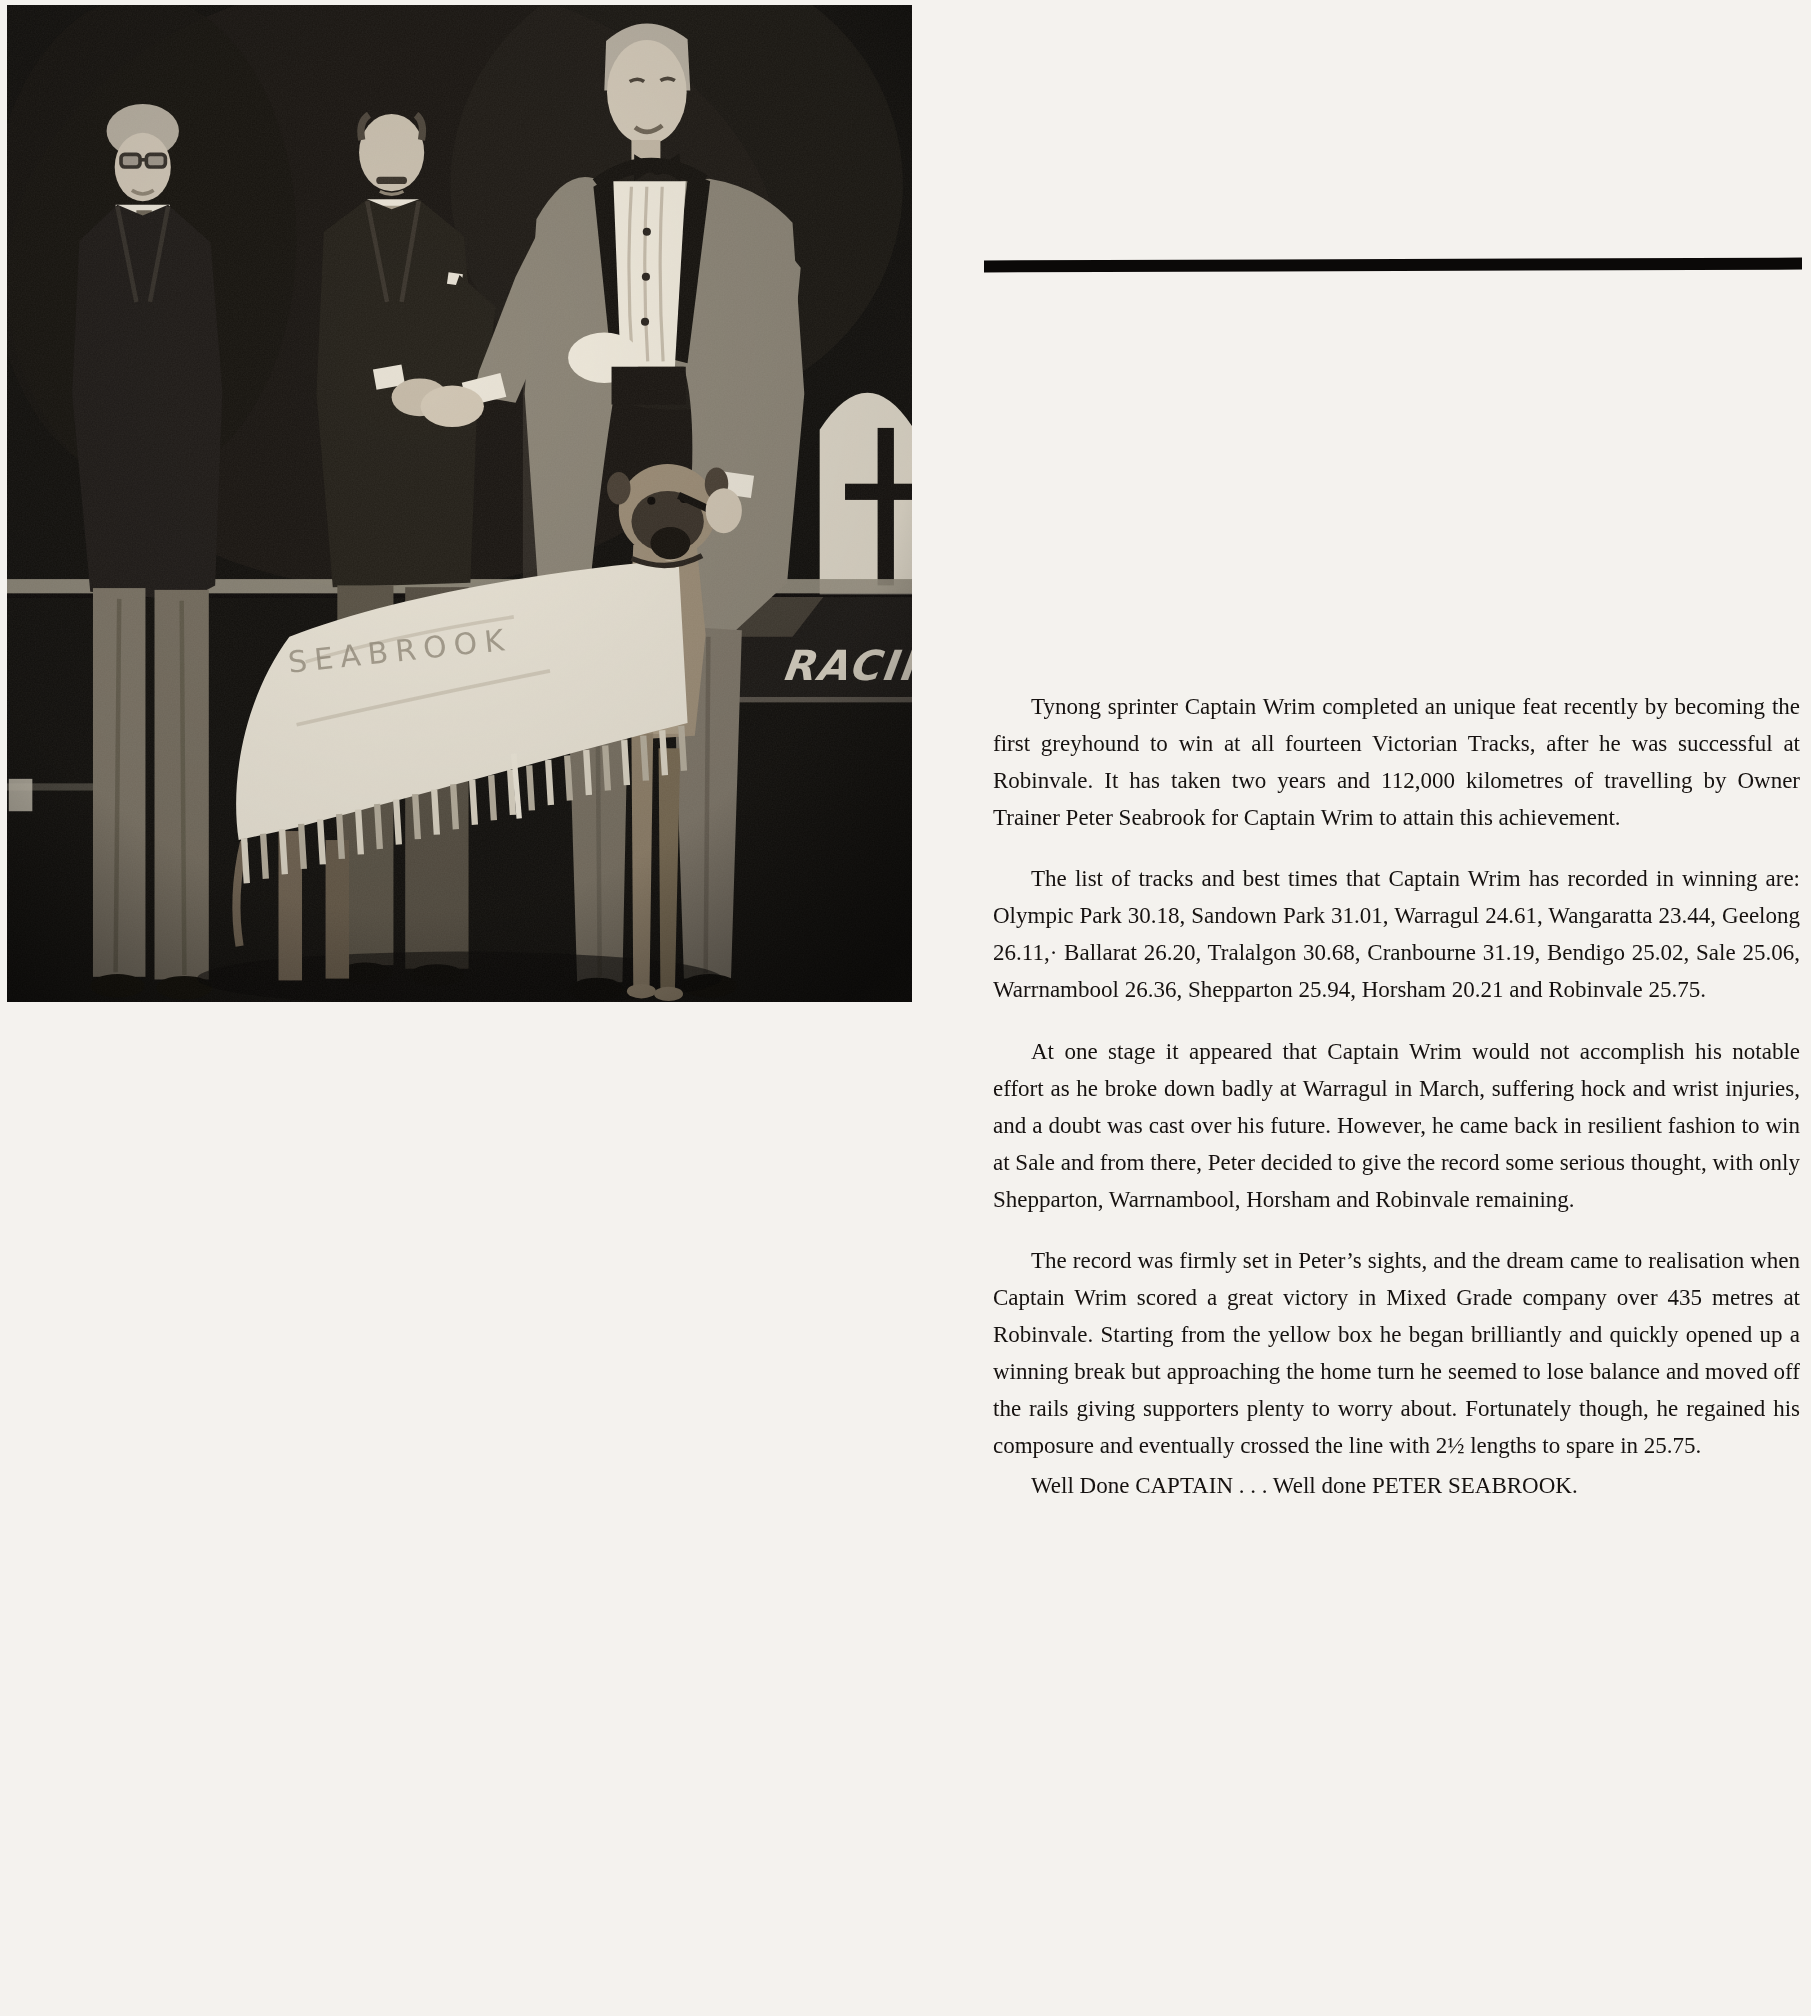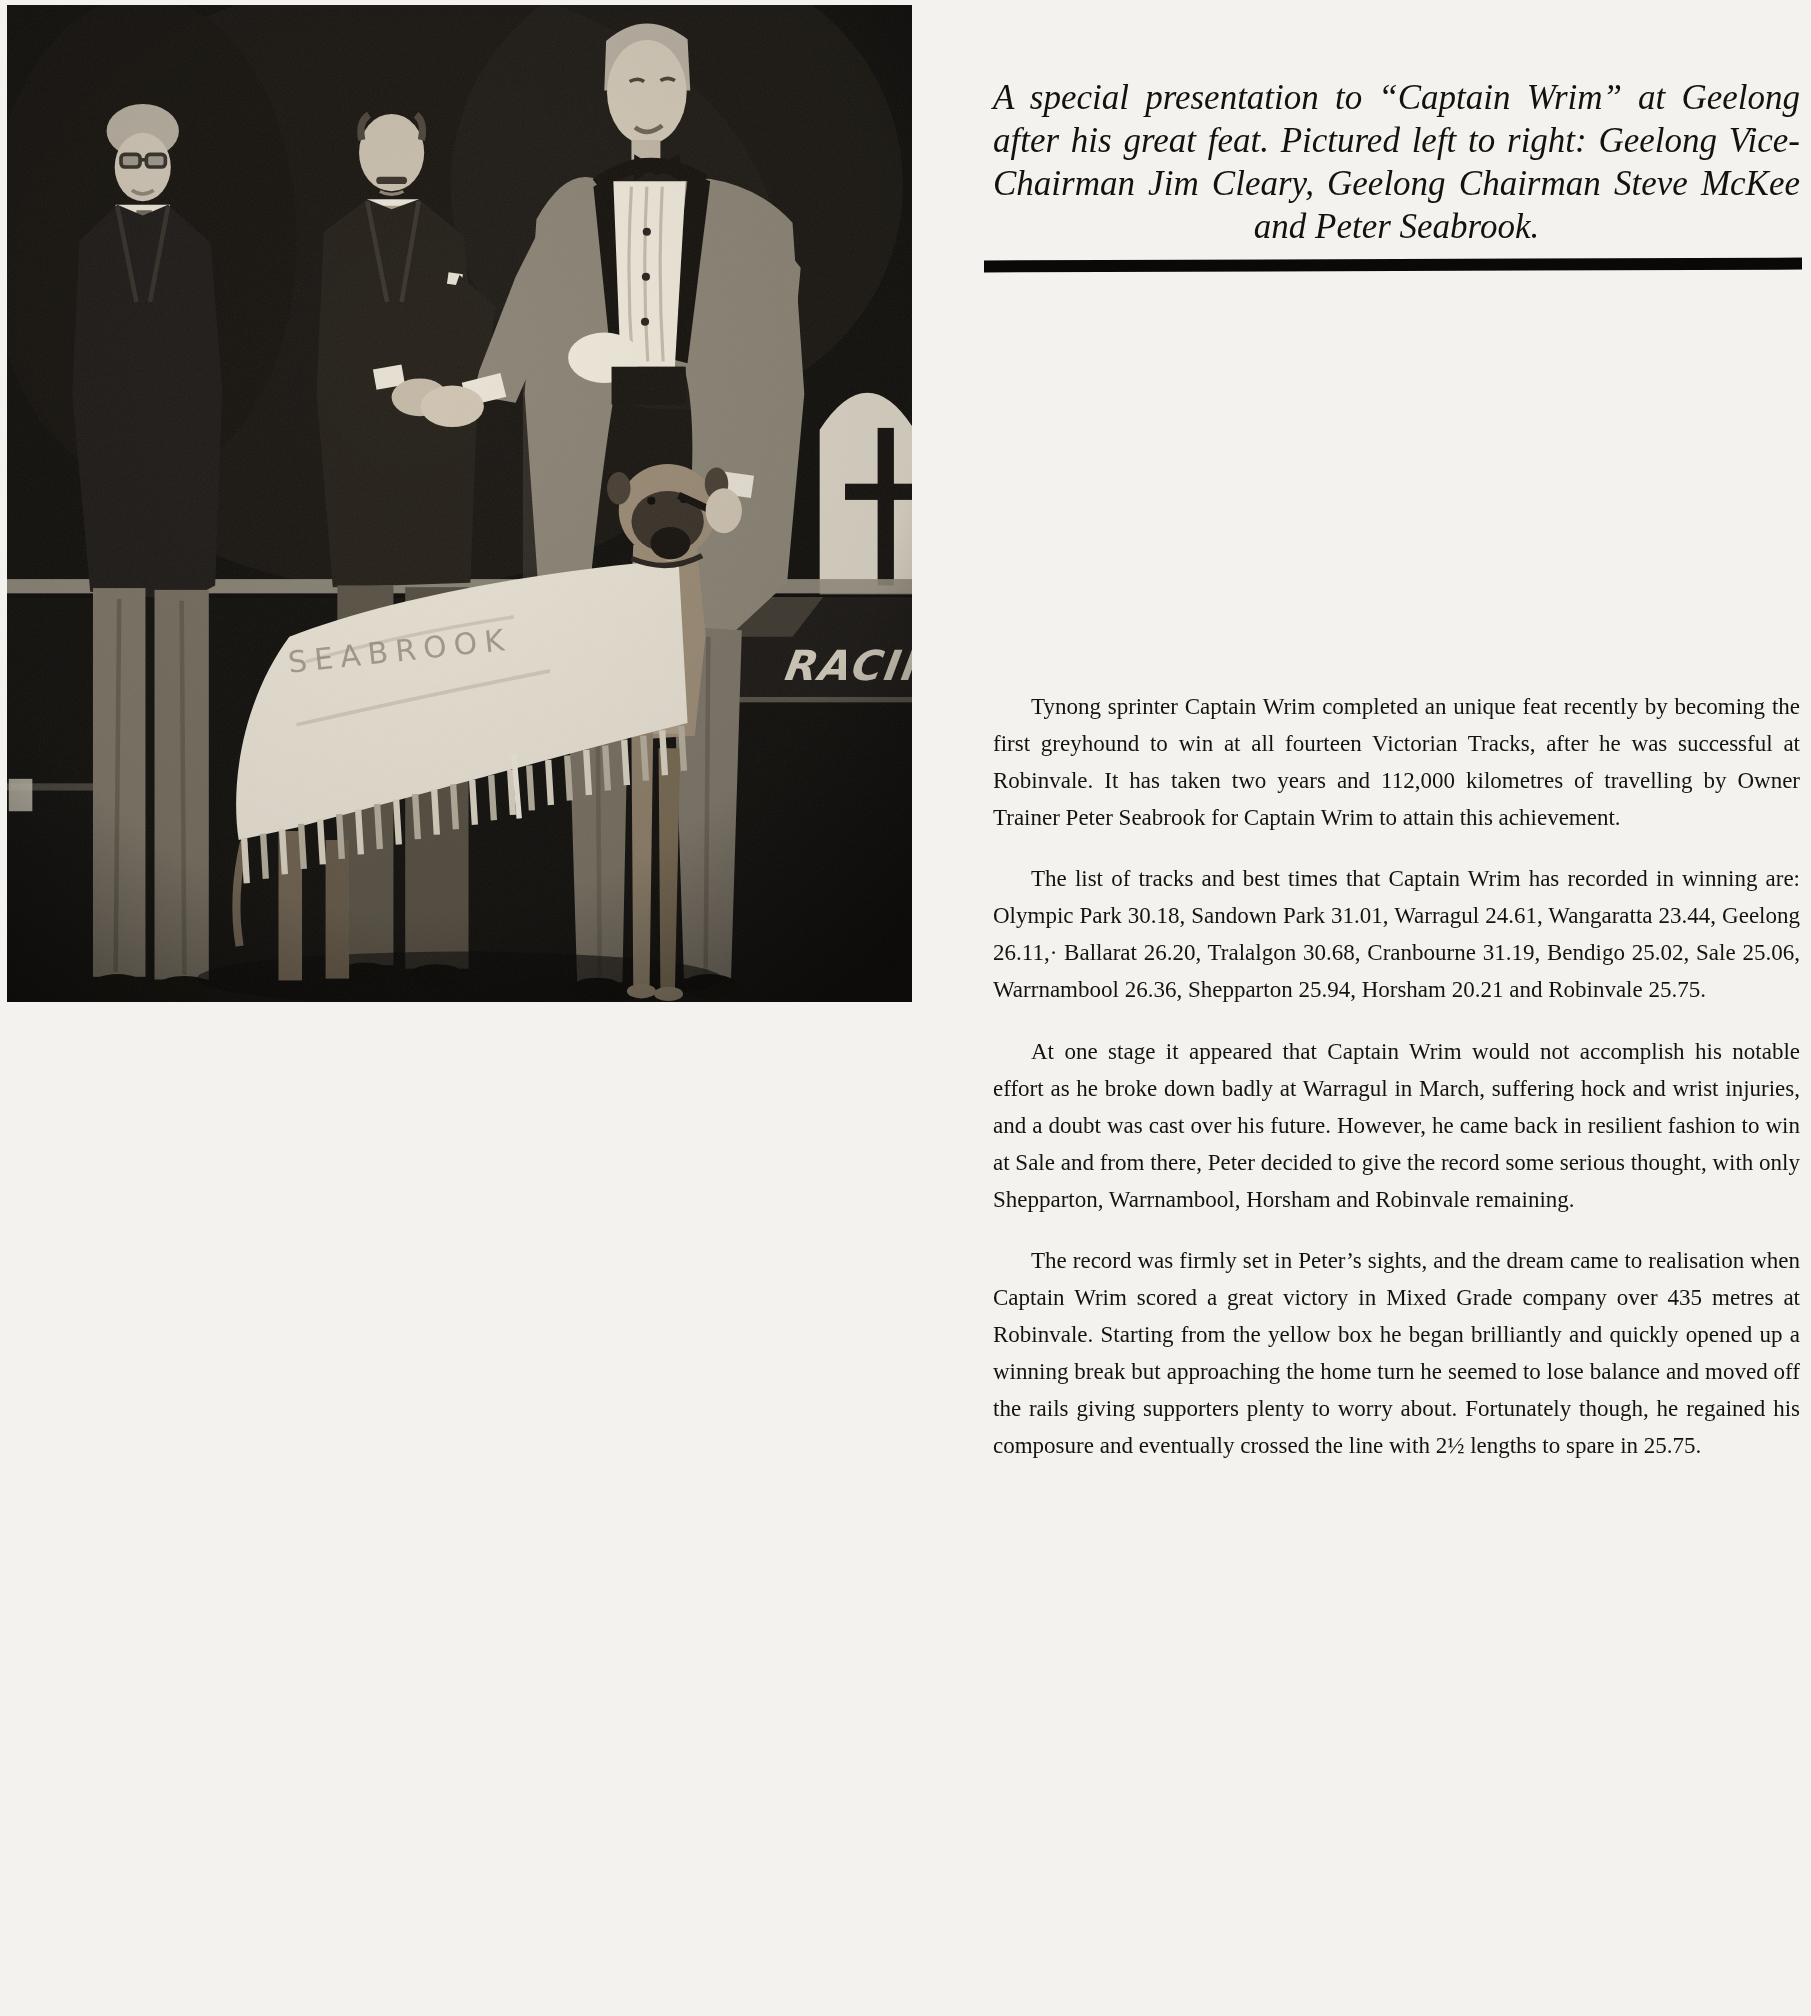--- a/index.html
+++ b/index.html
@@ -202,26 +202,26 @@
 
         <path d="M 795,570 Q 765,555 742,545" stroke="#14110e" stroke-width="8" fill="none"></path>
         <ellipse cx="792" cy="562" rx="20" ry="25" fill="#cfc4b2"></ellipse>
       </g>
 
       <rect x="0" y="0" width="1000" height="1108" filter="url(#grain)" opacity="0.12"></rect>
       <rect x="0" y="0" width="1000" height="1108" fill="url(#vg)"></rect>
     </svg>
   </figure>
 
-  <div class="caption">A special presentation to “Captain Wrim” at Geelong after his great feat. Pictured left to right: Geelong Vice-Chairman Jim Cleary, Geelong Chairman Steve McKee and Peter Seabrook.</div>
 
   <div class="rule"></div>
 
 
   <div class="body-col">
     <p>Tynong sprinter Captain Wrim completed an unique feat recently by becoming the first greyhound to win at all fourteen Victorian Tracks, after he was successful at Robinvale. It has taken two years and 112,000 kilometres of travelling by Owner Trainer Peter Seabrook for Captain Wrim to attain this achievement.</p>
     <p>The list of tracks and best times that Captain Wrim has recorded in winning are: Olympic Park 30.18, Sandown Park 31.01, Warragul 24.61, Wangaratta 23.44, Geelong 26.11,· Ballarat 26.20, Tralalgon 30.68, Cranbourne 31.19, Bendigo 25.02, Sale 25.06, Warrnambool 26.36, Shepparton 25.94, Horsham 20.21 and Robinvale 25.75.</p>
     <p>At one stage it appeared that Captain Wrim would not accomplish his notable effort as he broke down badly at Warragul in March, suffering hock and wrist injuries, and a doubt was cast over his future. However, he came back in resilient fashion to win at Sale and from there, Peter decided to give the record some serious thought, with only Shepparton, Warrnambool, Horsham and Robinvale remaining.</p>
     <p class="tight">The record was firmly set in Peter’s sights, and the dream came to realisation when Captain Wrim scored a great victory in Mixed Grade company over 435 metres at Robinvale. Starting from the yellow box he began brilliantly and quickly opened up a winning break but approaching the home turn he seemed to lose balance and moved off the rails giving supporters plenty to worry about. Fortunately though, he regained his composure and eventually crossed the line with 2½ lengths to spare in 25.75.</p>
+    <p>Well Done CAPTAIN . . . Well done PETER SEABROOK.</p>
   </div>
 
 </div>
 
 
 </body></html>

